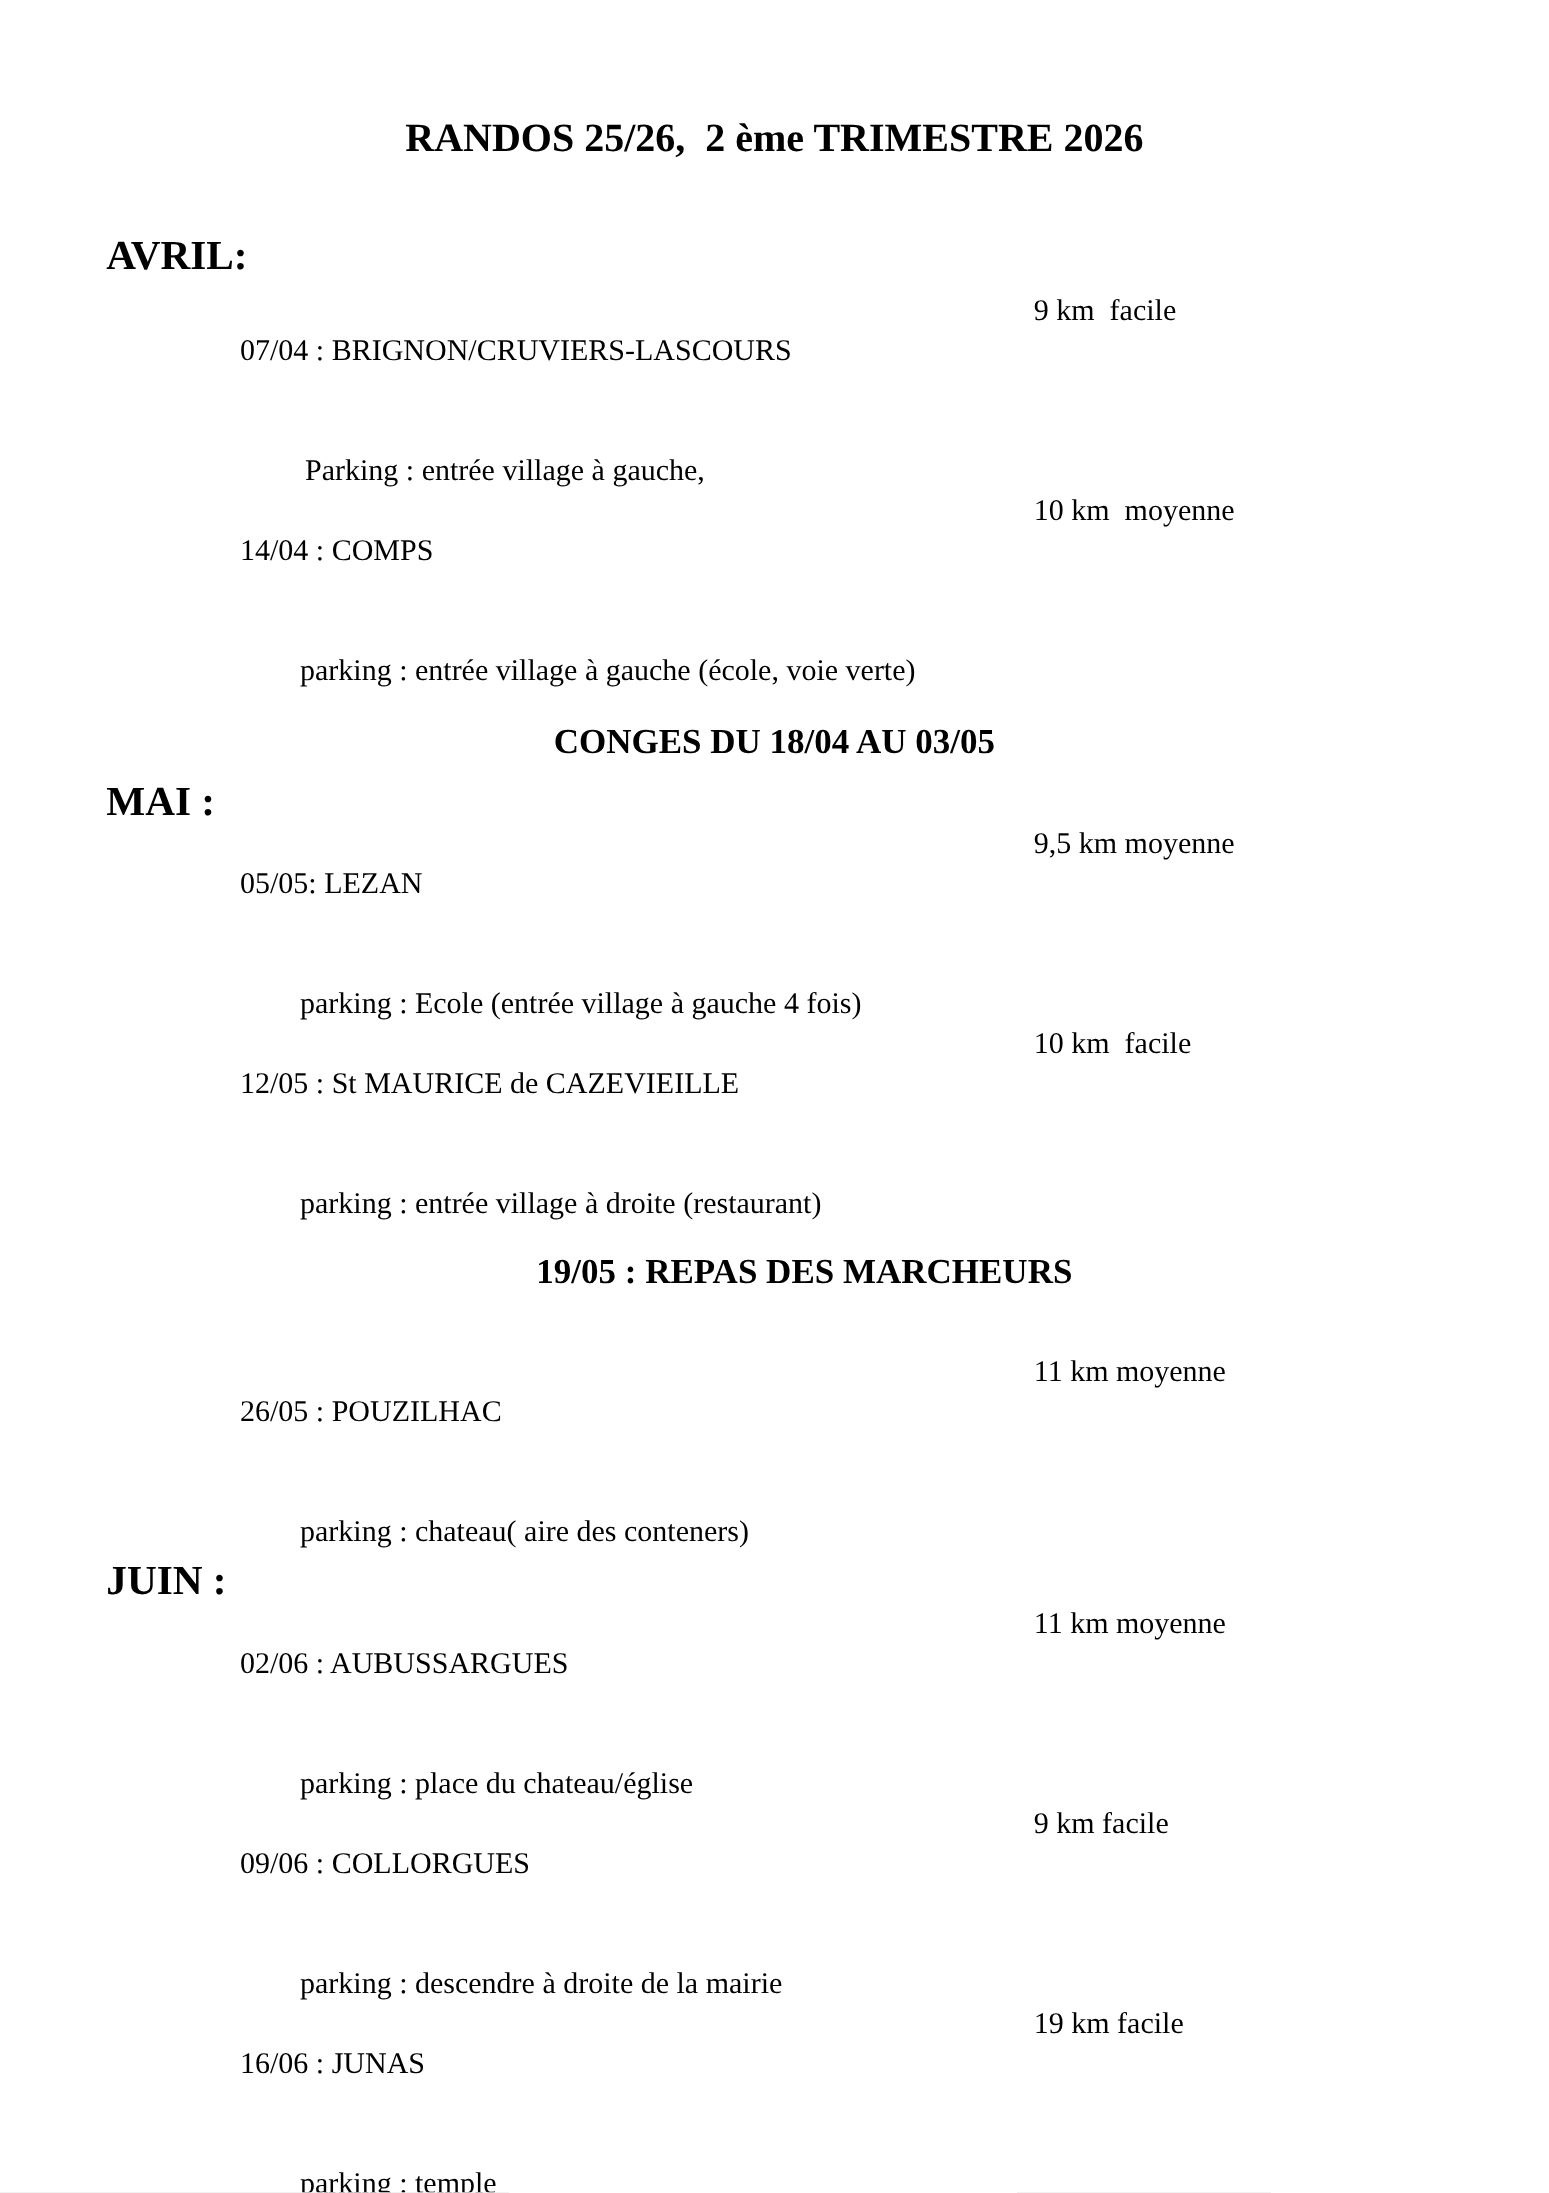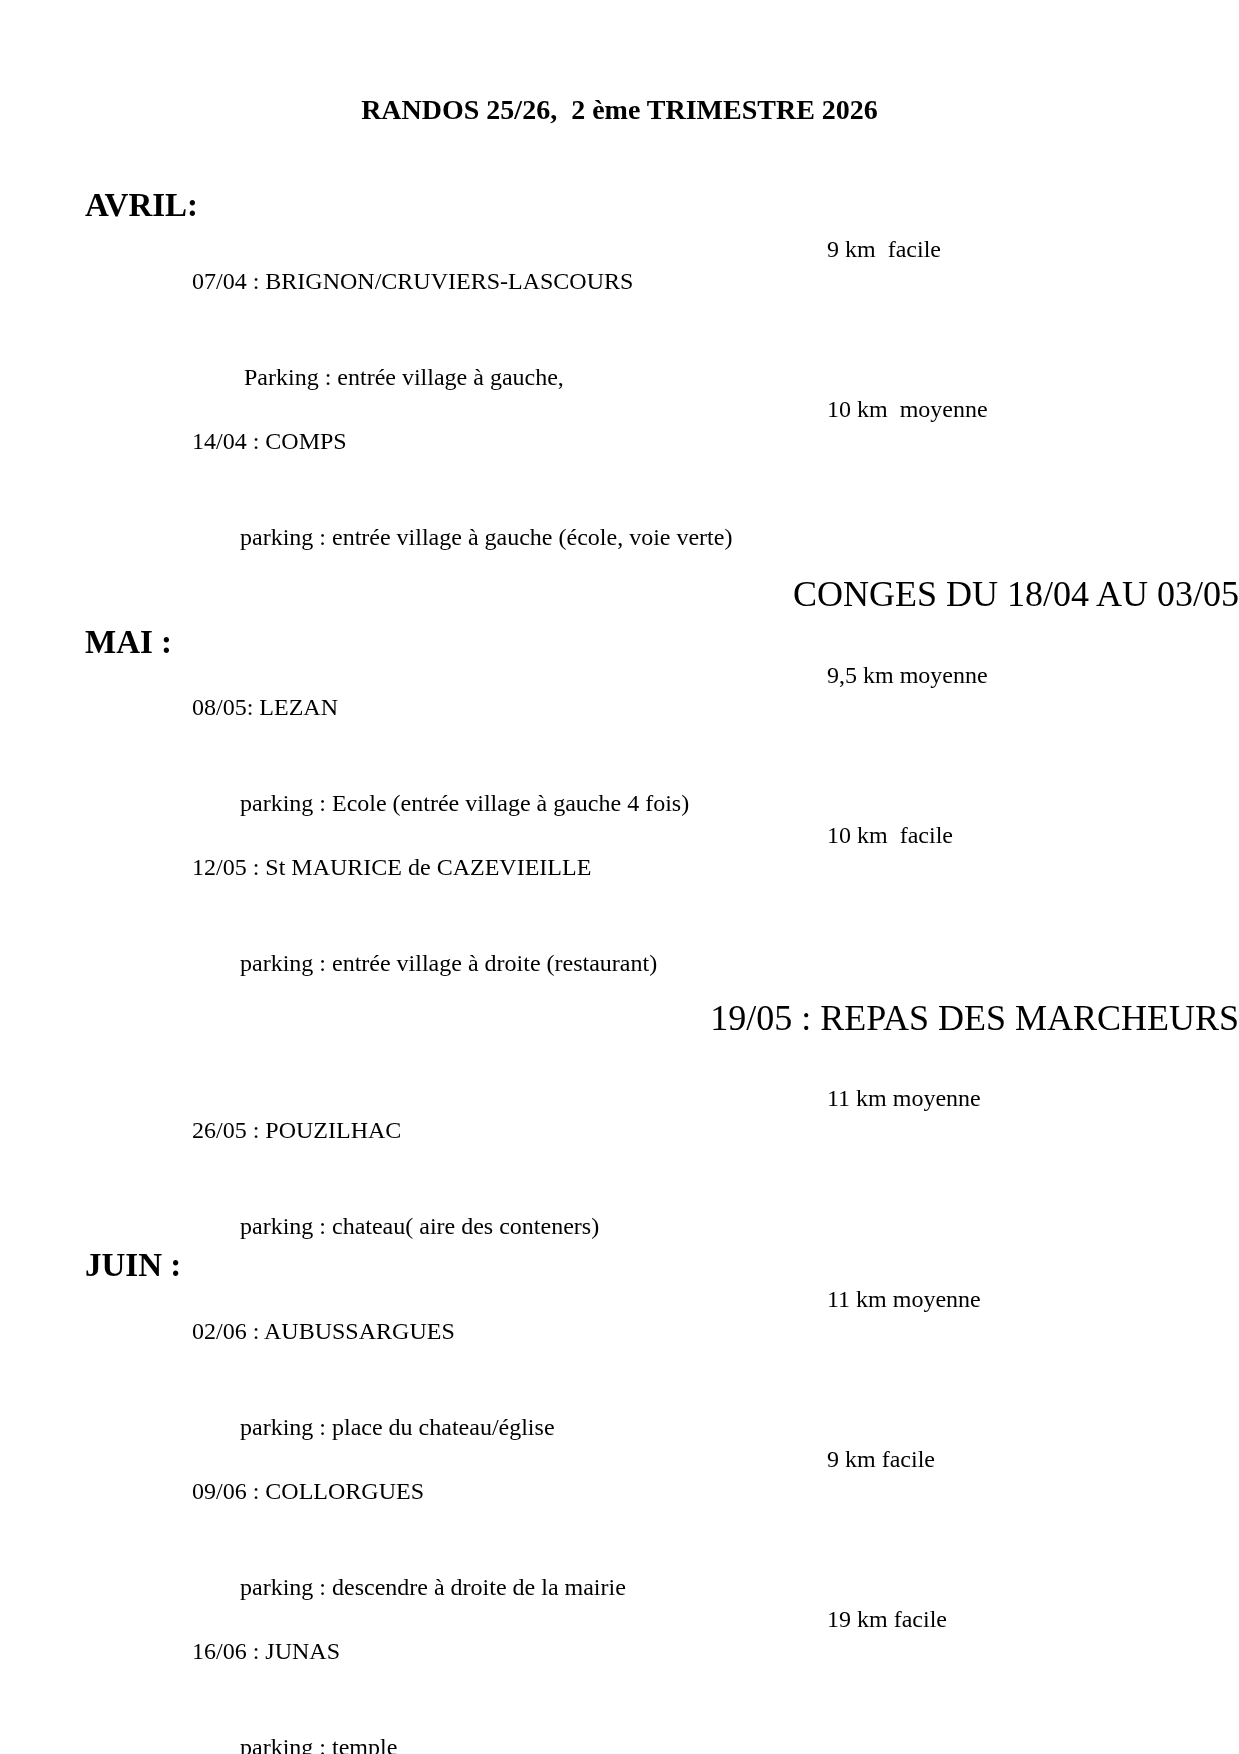--- a/index.html
+++ b/index.html
@@ -9,21 +9,21 @@
     height: 1754px;
     margin: 0 auto;
     background: #ffffff;
     color: #000000;
     font-family: "Liberation Serif", "DejaVu Serif", serif;
     overflow: hidden;
     box-sizing: border-box;
   }
   .doc-title {
     padding-top: 90px;
-    font-size: 28px;
+    font-size: 32px;
     line-height: 40px;
     font-weight: bold;
     text-align: center;
     white-space: pre;
   }
   .month-heading {
     margin-left: 85px;
     font-size: 33px;
     line-height: 34px;
     font-weight: bold;
@@ -46,24 +46,24 @@
     top: 0;
     white-space: pre;
   }
   .parking-line { padding-left: 240px; }
   .parking-first { padding-left: 244px; }
   .mt-entries-avril { margin-top: 11px; }
   .mt-entries-mai   { margin-top: 0; }
   .mt-entries-mai2  { margin-top: 44px; }
   .mt-entries-juin  { margin-top: 1px; }
   .banner {
-    font-size: 36px;
+    font-size: 28px;
     line-height: 40px;
-    font-weight: normal;
-    text-align: right;
+    font-weight: bold;
+    text-align: center;
     white-space: pre;
   }
   .banner-offset { padding-left: 48px; }
   .mt-conges { margin-top: 21px; }
   .mt-repas  { margin-top: 19px; }
 </style>
 </head>
 <body>
 
 <div class="page">
@@ -82,21 +82,21 @@
       <span class="distance">10 km  moyenne</span>
     </div>
     <div class="parking-line">parking : entrée village à gauche (école, voie verte)</div>
   </div>
 
   <div class="banner mt-conges">CONGES DU 18/04 AU 03/05</div>
 
   <div class="month-heading mt-mai">MAI :</div>
   <div class="entry-block mt-entries-mai">
     <div class="entry">
-      <span class="label">08/05: LEZAN</span>
+      <span class="label">05/05: LEZAN</span>
       <span class="distance">9,5 km moyenne</span>
     </div>
     <div class="parking-line">parking : Ecole (entrée village à gauche 4 fois)</div>
     <div class="entry">
       <span class="label">12/05 : St MAURICE de CAZEVIEILLE</span>
       <span class="distance">10 km  facile</span>
     </div>
     <div class="parking-line">parking : entrée village à droite (restaurant)</div>
   </div>
 

